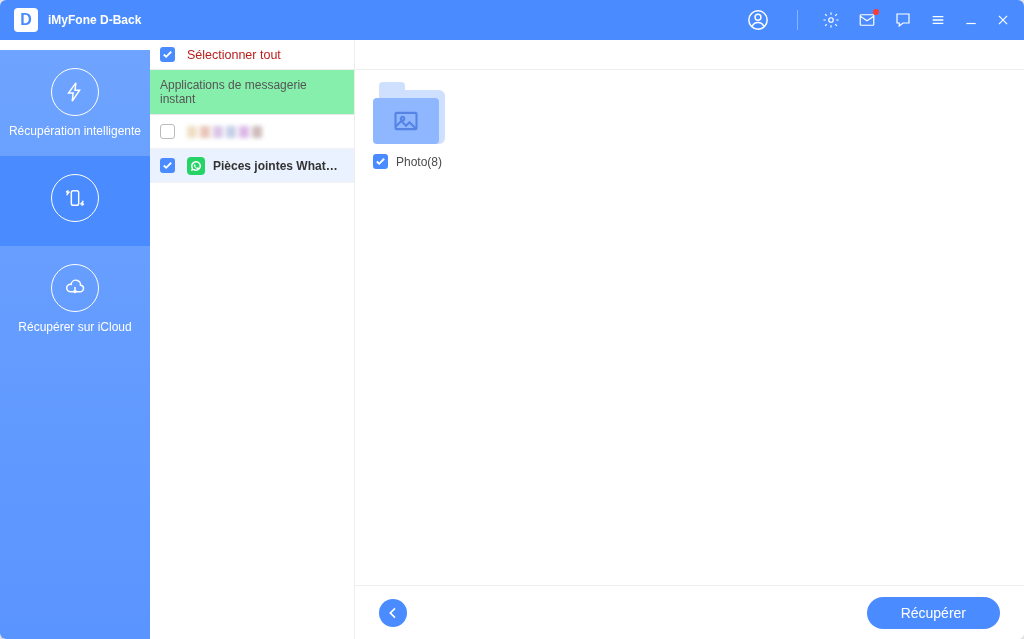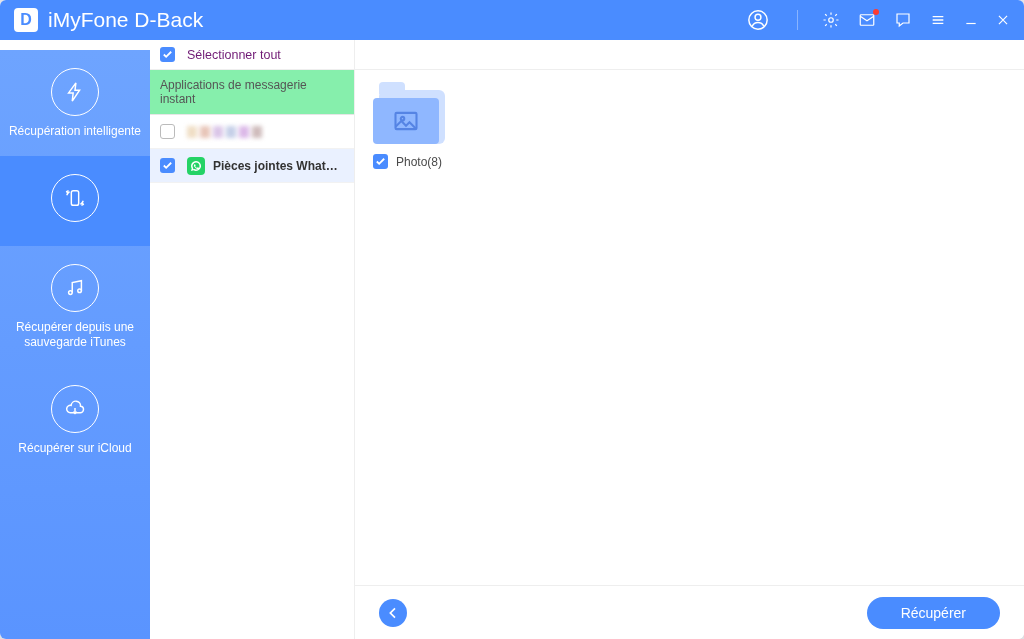--- a/index.html
+++ b/index.html
@@ -1,36 +1,36 @@
 <!DOCTYPE html>
 <html><head>
 <meta charset="utf-8">
 <style>
 * { margin: 0; padding: 0; box-sizing: border-box; font-family: -apple-system, BlinkMacSystemFont, "Segoe UI", Arial, sans-serif; }
 body { background: #e8e8ed; display: flex; justify-content: center; align-items: flex-start; padding: 0; }
 .window { width: 1024px; height: 639px; background: #fff; border-radius: 6px; overflow: hidden; display: flex; flex-direction: column; box-shadow: 0 4px 20px rgba(0,0,0,0.1); }
 .titlebar { height: 40px; background: #4a8cff; display: flex; align-items: center; padding: 0 14px; color: #fff; }
 .titlebar .logo { width: 24px; height: 24px; background: #fff; border-radius: 4px; display: flex; align-items: center; justify-content: center; color: #4a8cff; font-weight: 700; font-size: 16px; margin-right: 10px; }
-.titlebar .title { font-size: 21px; font-weight: 400; flex: 0 0 auto; }
+.titlebar .title { font-size: 12px; font-weight: 700; flex: 0 0 auto; }
 .titlebar .spacer { flex: 1; }
 .titlebar .icons { display: flex; align-items: center; gap: 18px; }
 .titlebar .icon svg { display: block; }
 .titlebar .icon { position: relative; display: flex; align-items: center; cursor: pointer; }
 .titlebar .dot { position: absolute; top: -2px; right: -3px; width: 6px; height: 6px; background: #ff3b30; border-radius: 50%; }
 .titlebar .sep { width: 1px; height: 20px; background: rgba(255,255,255,0.35); margin: 0 6px 0 10px; }
 
 .body { flex: 1; display: flex; min-height: 0; }
 .sidebar { width: 150px; background: linear-gradient(#6ea4ff,#5a94ff); display: flex; flex-direction: column; color: #fff; margin-top: 10px; }
 .navitem { padding: 18px 8px 16px; text-align: center; font-size: 12px; line-height: 1.3; cursor: pointer; }
 .navitem.active { background: #4a8cff; }
 .navitem .nicon { width: 48px; height: 48px; border: 1.5px solid #fff; border-radius: 50%; margin: 0 auto 8px; display: flex; align-items: center; justify-content: center; }
 .navitem .nicon svg { display: block; }
 
 .center-col { width: 205px; background: #fff; border-right: 1px solid #eee; display: flex; flex-direction: column; }
-.select-all { height: 30px; display: flex; align-items: center; padding: 0 8px 0 10px; border-bottom: 1px solid #eee; font-size: 12.5px; color: #701a75; }
+.select-all { height: 30px; display: flex; align-items: center; padding: 0 8px 0 10px; border-bottom: 1px solid #eee; font-size: 12.5px; color: #b91c1c; }
 .chk { width: 15px; height: 15px; border-radius: 3px; display: inline-flex; align-items: center; justify-content: center; margin-right: 12px; flex: 0 0 auto; }
 .chk.on { background: #4a8cff; }
 .chk.off { border: 1px solid #bbb; }
 .chk svg { display: block; }
 .group-hdr { background: #86efac; padding: 8px 10px; font-size: 12px; color: #555; border-bottom: 1px solid #e6e6e6; }
 .row { display: flex; align-items: center; height: 34px; padding: 0 10px; font-size: 12px; color: #333; border-bottom: 1px solid #f2f2f2; cursor: pointer; }
 .row.sel { background: #eaf1ff; }
 .row .appicon { width: 18px; height: 18px; border-radius: 4px; margin-right: 8px; flex: 0 0 auto; display: flex; align-items: center; justify-content: center; }
 .row .appicon.wa { background: #25d366; color: #fff; font-size: 11px; }
 .row .txt { flex: 1; white-space: nowrap; overflow: hidden; text-overflow: ellipsis; }
@@ -121,30 +121,20 @@
         <div>Récupération intelligente</div>
       </div>
       <div class="navitem active">
         <div class="nicon">
           <svg width="22" height="22" viewBox="0 0 24 24" fill="none" stroke="#fff" stroke-width="1.6">
               <rect x="8" y="4" width="8" height="16" rx="2"></rect>
               <path d="M3 9a9 9 0 0 1 3-4M21 15a9 9 0 0 1-3 4"></path>
               <path d="M5 4l-2 1 1 2M19 20l2-1-1-2"></path>
             </svg>
         </div>
-      </div>
-      <div class="navitem">
-        <div class="nicon">
-          <svg width="22" height="22" viewBox="0 0 24 24" fill="none" stroke="#fff" stroke-width="1.6">
-              <path d="M9 17V6l10-2v11"></path>
-              <circle cx="7" cy="17" r="2"></circle>
-              <circle cx="17" cy="15" r="2"></circle>
-            </svg>
-        </div>
-        <div>Récupérer depuis une sauvegarde iTunes</div>
       </div>
       <div class="navitem">
         <div class="nicon">
           <svg width="22" height="22" viewBox="0 0 24 24" fill="none" stroke="#fff" stroke-width="1.6">
               <path d="M7 16a4 4 0 1 1 .8-7.9A5 5 0 0 1 18 9a3.5 3.5 0 0 1-.5 7H7z"></path>
               <path d="M12 11v6m-2-2l2 2 2-2"></path>
             </svg>
         </div>
         <div>Récupérer sur iCloud</div>
       </div>

